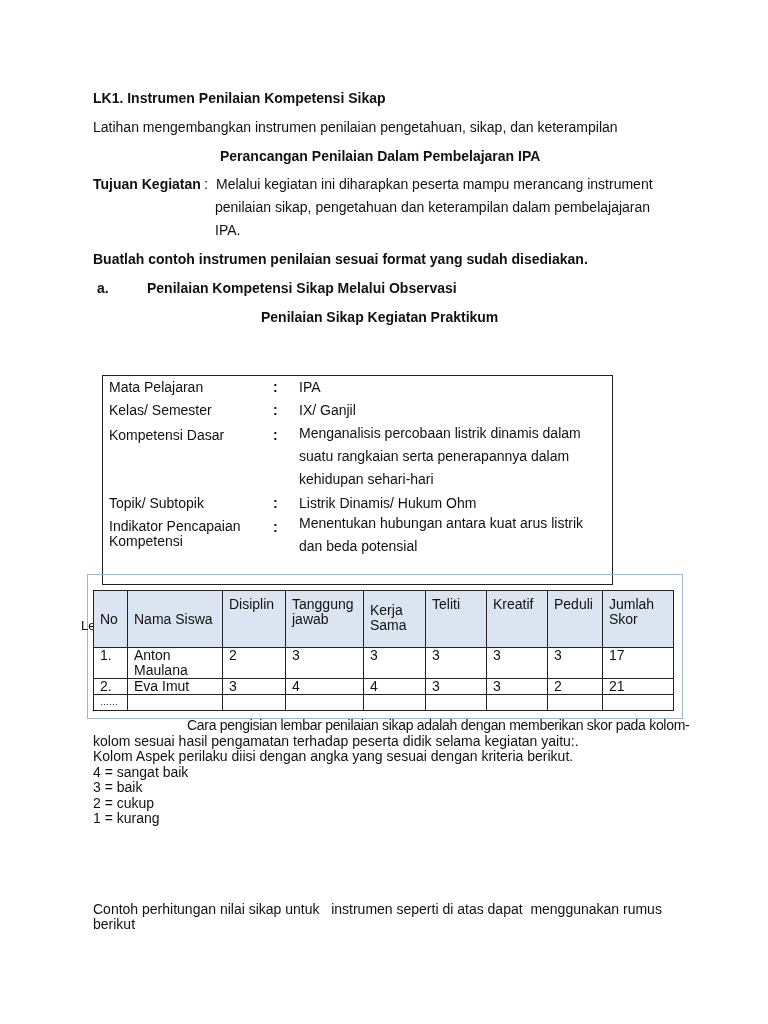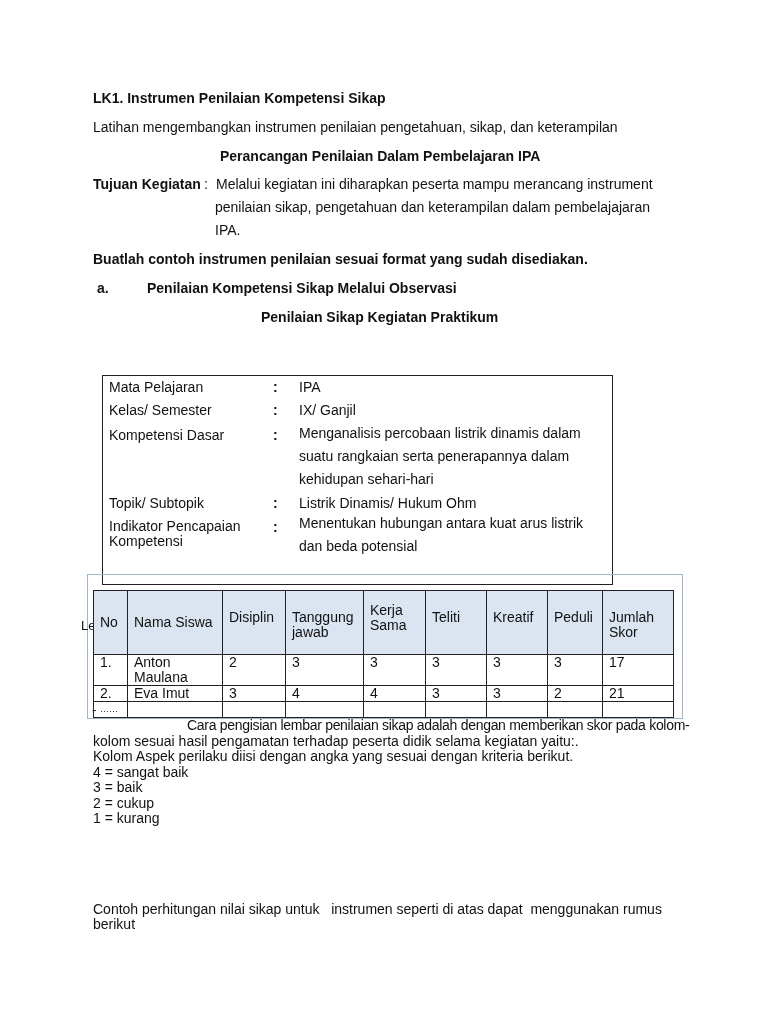--- a/index.html
+++ b/index.html
@@ -30,21 +30,21 @@
   .frame-title { position: absolute; left: 81px; top: 573px; font-size: 13px; white-space: nowrap; margin-top: 45px; }
   table.score {
     position: absolute; left: 93px; top: 590px; border-collapse: collapse;
     font-size: 14px; table-layout: fixed;
   }
   table.score th, table.score td {
     border: 1.5px solid #222; padding: 0 0 0 6px; text-align: left;
     vertical-align: top; font-weight: normal; line-height: 15px;
   }
   table.score th { background: #dbe5f1; height: 44px; vertical-align: middle; }
-  table.score th.top { vertical-align: top; padding-top: 19px; }
+  table.score th.top { vertical-align: top; padding-top: 6px; }
   table.score th.tall { vertical-align: top; padding-top: 12px; }
   table.score td { height: 30px; }
   table.score tr.r2 td { height: 15px; }
   table.score tr.r3 td { height: 15px; font-size: 9px; line-height: 15px; }
 
   .para { position: absolute; left: 93px; font-size: 14px; line-height: 15.5px; }
 </style>
 </head>
 <body>
 

